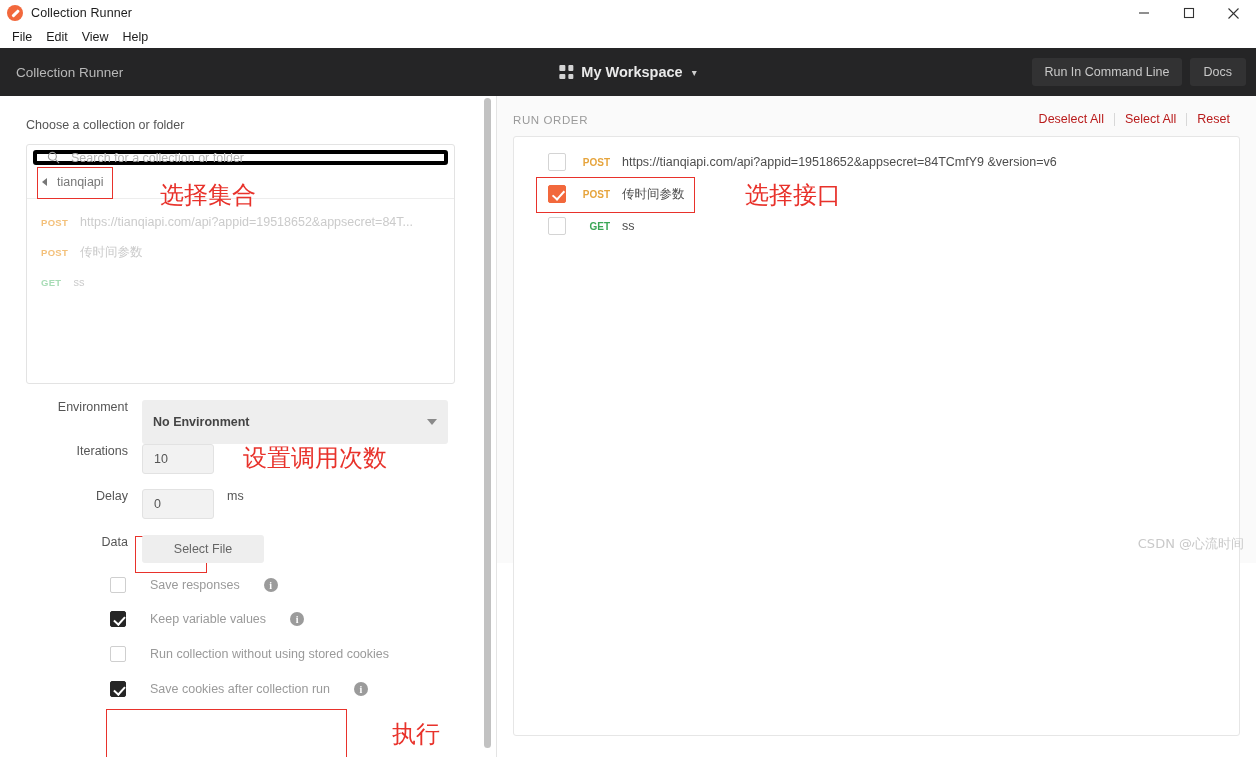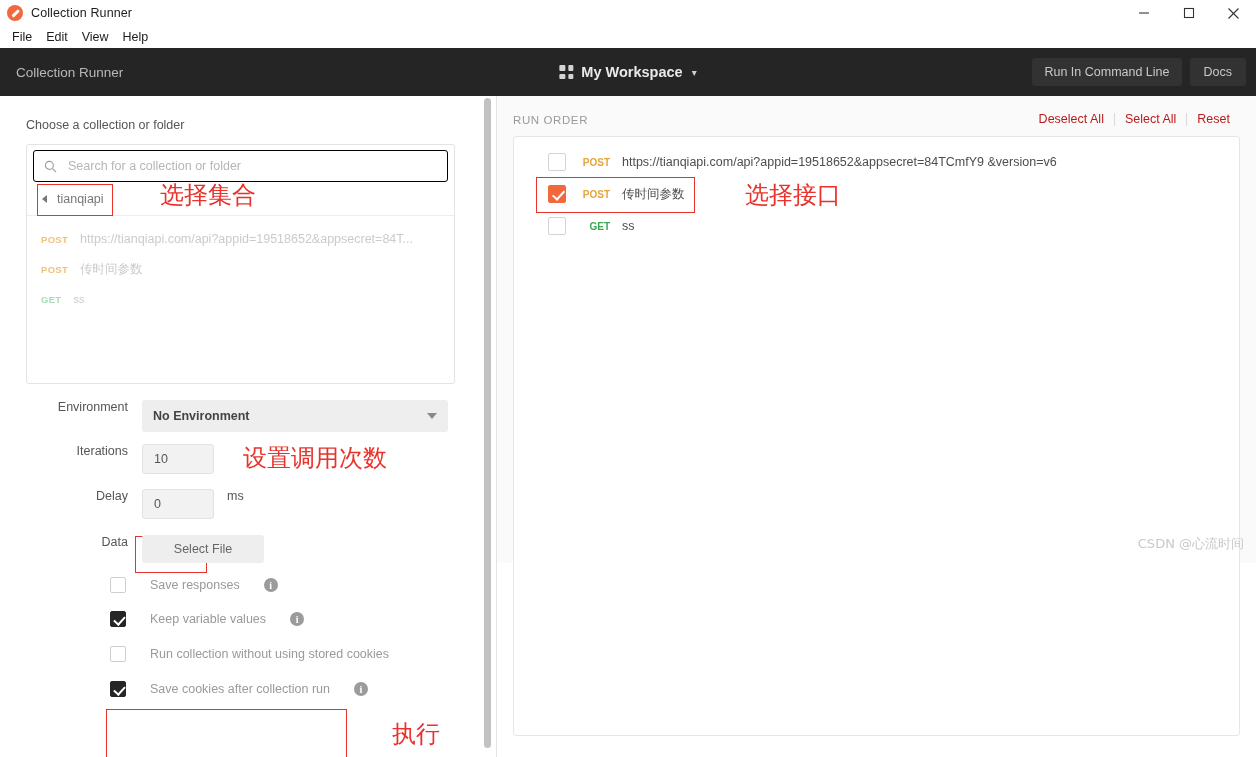--- a/index.html
+++ b/index.html
@@ -117,22 +117,22 @@
     position: absolute; left: 26px; top: 22px;
     font-size: 12.5px; color: #555;
   }
   .coll-box {
     position: absolute; left: 26px; top: 48px;
     width: 429px; height: 240px;
     border: 1px solid #e3e3e3; border-radius: 3px;
     background: #ffffff;
   }
   .search-row {
-    height: 32px; margin: 5px 6px 0 6px;
-    border: 1px solid #000000; border-radius: 3px;
+    height: 15px; margin: 5px 6px 0 6px;
+    border: 4px solid #000000; border-radius: 3px;
     display: flex; align-items: center; gap: 9px; padding: 0 10px;
   }
   .search-ico { width: 13px; height: 13px; flex: 0 0 auto; }
   .search-input {
     border: none; outline: none; background: transparent;
     font-size: 12.5px; color: #333; width: 100%;
     font-family: "Liberation Sans", sans-serif;
   }
   .search-input::placeholder { color: #b6b6b6; }
 
@@ -167,21 +167,21 @@
 
   
   .frow {
     position: absolute; display: flex; 
   }
   .frow .fl {
     width: 120px; text-align: right; padding-right: 14px;
     font-size: 12.5px; color: #555;
   }
   .env-select {
-    width: 306px; height: 32px; background: #eeeeee; border-radius: 3px;
+    width: 306px; height: 44px; background: #eeeeee; border-radius: 3px;
     display: flex; align-items: center; justify-content: space-between;
     padding: 6px 11px; font-size: 12.5px; color: #444; font-weight: bold;
   }
   .caret-dn {
     width: 0; height: 0;
     border-left: 5px solid transparent; border-right: 5px solid transparent;
     border-top: 6px solid #8a8a8a;
   }
   .num-input {
     width: 72px; height: 30px; background: #f2f2f2;

